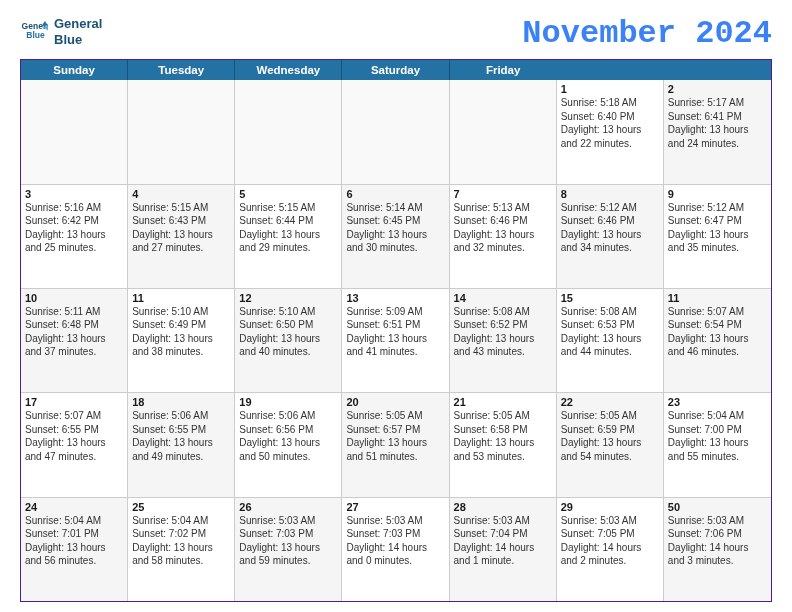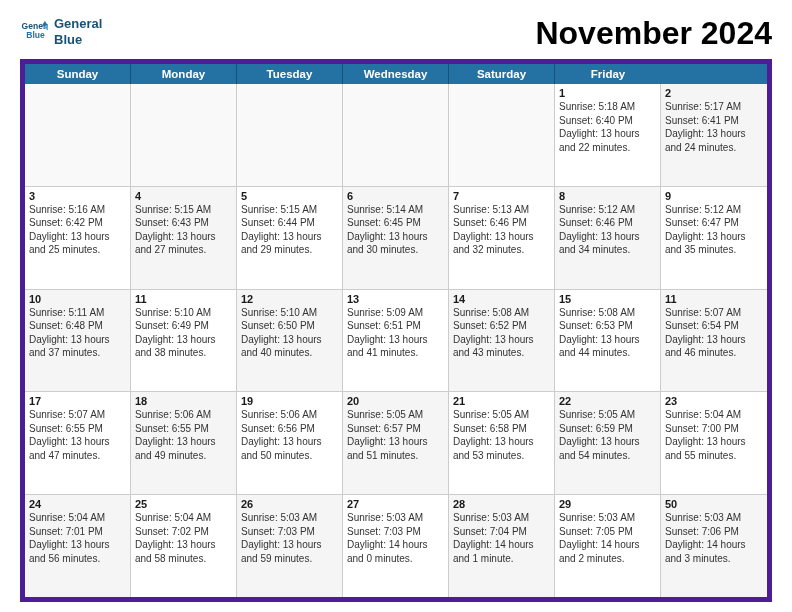--- a/index.html
+++ b/index.html
@@ -37,33 +37,34 @@
     .logo-icon {
       width: 28px;
       height: 28px;
     }
     .title-block {
       text-align: right;
     }
     .month-title {
       font-size: 32px;
       font-weight: bold;
-      color: #000000;
+      color: #3b82f6;
       line-height: 1.1;
+      font-family: Liberation Mono, monospace;
     }
     .subtitle {
       font-size: 13px;
       color: #333;
       margin-top: 2px;
     }
     .calendar {
       flex: 1;
       display: flex;
       flex-direction: column;
-      border: 5px solid #4c1d95;
+      border: 1px solid #4c1d95;
       justify-content: center;
     }
     .cal-header {
       display: grid;
       grid-template-columns: repeat(7, 1fr);
       background: #2471a3;
     }
     .cal-header-cell {
       color: #fff;
       font-size: 11.5px;
@@ -134,21 +135,20 @@
       </div>
     </div>
     <div class="title-block">
       <div class="month-title">November 2024</div>
     </div>
   </div>
 
   <div class="calendar">
     <div class="cal-header">
     <div class="cal-header-cell">Sunday</div>
-        <div class="cal-header-cell">Monday</div>
         <div class="cal-header-cell">Tuesday</div>
         <div class="cal-header-cell">Wednesday</div>
         <div class="cal-header-cell">Saturday</div>
         <div class="cal-header-cell">Friday</div>
       </div>
     <div class="cal-body">
     <div class="cal-row">
           <div class="cal-cell empty"></div>
           <div class="cal-cell empty"></div>
           <div class="cal-cell empty"></div>

